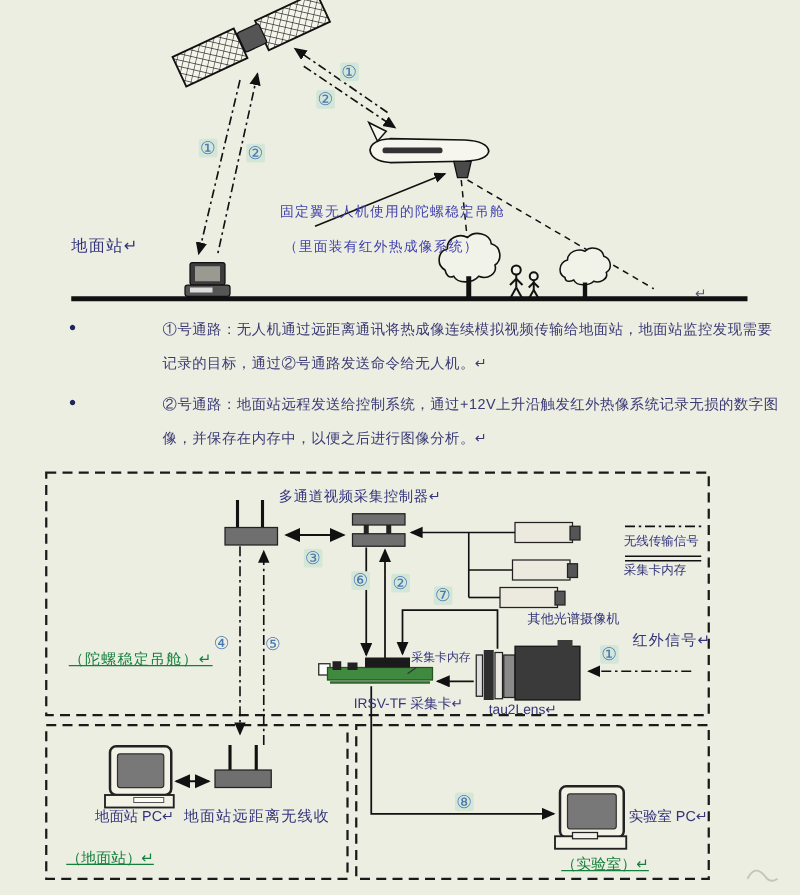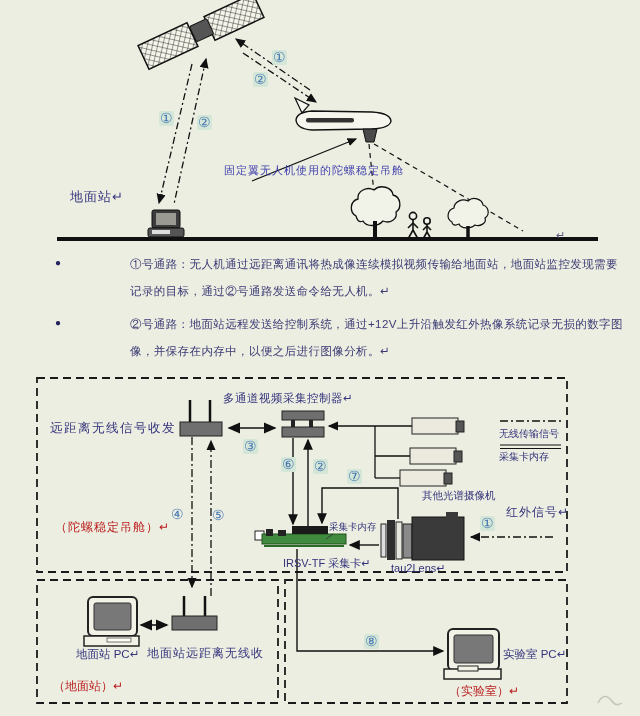--- a/index.html
+++ b/index.html
@@ -1,21 +1,21 @@
 <!DOCTYPE html>
 <html><head>
 <meta charset="utf-8">
 <style>
   html,body{margin:0;padding:0;}
   .stage{position:relative;width:640px;height:716px;background:#edeee2;
          font-family:"Liberation Sans",sans-serif;overflow:hidden;}
   .stage svg{position:absolute;left:0;top:0;}
   .lbl{position:absolute;color:#34347c;white-space:nowrap;line-height:1.2;text-align:right;}
   .blue{color:#4141ae;}
-  .red{color:#b91c1c;}
+  .red{color:#15803d;text-decoration:underline;}
   .mark{color:#55557f;}
   .num{position:absolute;font-size:14px;color:#4878b0;line-height:15px;white-space:nowrap;}
   .hl{background:#d3e6d8;padding:0 1px;border-radius:2px;}
   .bullets{position:absolute;left:55px;top:251px;width:572px;}
   .bullet-item{display:flex;margin-bottom:6px;}
   .bullet-marker{width:33px;flex:none;color:#23235e;font-size:10px;padding-top:6px;}
   .bullet-text{flex:1;font-size:11.5px;line-height:27px;color:#3a3a74;letter-spacing:.4px;margin-left:42px;}
 </style>
 </head>
 <body>
@@ -206,37 +206,37 @@
 
 <span class="num hl" style="left:243px;top:439px">③</span>
 <span class="num hl" style="left:281px;top:457px">⑥</span>
 <span class="num hl" style="left:313px;top:459px">②</span>
 <span class="num hl" style="left:347px;top:469px">⑦</span>
 <span class="num" style="left:171px;top:507px">④</span>
 <span class="num" style="left:212px;top:508px">⑤</span>
 <span class="num hl" style="left:480px;top:516px">①</span>
 <span class="num hl" style="left:364px;top:634px">⑧</span>
 
-<div class="lbl" style="left:70px;top:189px;font-size:13px;letter-spacing:1px">地面站↵</div>
+<div class="lbl" style="left:57px;top:189px;font-size:13px;letter-spacing:1px">地面站↵</div>
 <div class="lbl blue" style="left:224px;top:164px;font-size:11px;letter-spacing:1px">固定翼无人机使用的陀螺稳定吊舱</div>
+<div class="lbl blue" style="left:227px;top:192px;font-size:11px;letter-spacing:1px">（里面装有红外热成像系统）</div>
 <div class="lbl mark" style="left:556px;top:229px;font-size:11px">↵</div>
 
 <div class="bullets">
   <div class="bullet-item">
     <span class="bullet-marker">●</span>
     <span class="bullet-text">①号通路：无人机通过远距离通讯将热成像连续模拟视频传输给地面站，地面站监控发现需要记录的目标，通过②号通路发送命令给无人机。↵</span>
   </div>
   <div class="bullet-item">
     <span class="bullet-marker">●</span>
     <span class="bullet-text">②号通路：地面站远程发送给控制系统，通过+12V上升沿触发红外热像系统记录无损的数字图像，并保存在内存中，以便之后进行图像分析。↵</span>
   </div>
 </div>
 
 <div class="lbl" style="left:223px;top:392px;font-size:11.5px;letter-spacing:.5px">多通道视频采集控制器↵</div>
-<div class="lbl" style="left:50px;top:421px;font-size:12.5px;letter-spacing:1.5px">远距离无线信号收发</div>
 <div class="lbl" style="left:499px;top:428px;font-size:10px">无线传输信号</div>
 <div class="lbl" style="left:499px;top:451px;font-size:10px">采集卡内存</div>
 <div class="lbl" style="left:422px;top:489px;font-size:10.5px">其他光谱摄像机</div>
 <div class="lbl" style="left:329px;top:521px;font-size:9.5px">采集卡内存</div>
 <div class="lbl" style="left:283px;top:557px;font-size:11px">IRSV-TF 采集卡↵</div>
 <div class="lbl" style="left:391px;top:562px;font-size:11px">tau2Lens↵</div>
 <div class="lbl" style="left:506px;top:505px;font-size:12px;letter-spacing:1px">红外信号↵</div>
 <div class="lbl red" style="left:55px;top:520px;font-size:12px;letter-spacing:1px">（陀螺稳定吊舱）↵</div>
 <div class="lbl" style="left:76px;top:648px;font-size:11.5px">地面站 PC↵</div>
 <div class="lbl" style="left:147px;top:646px;font-size:12px;letter-spacing:1px">地面站远距离无线收</div>

